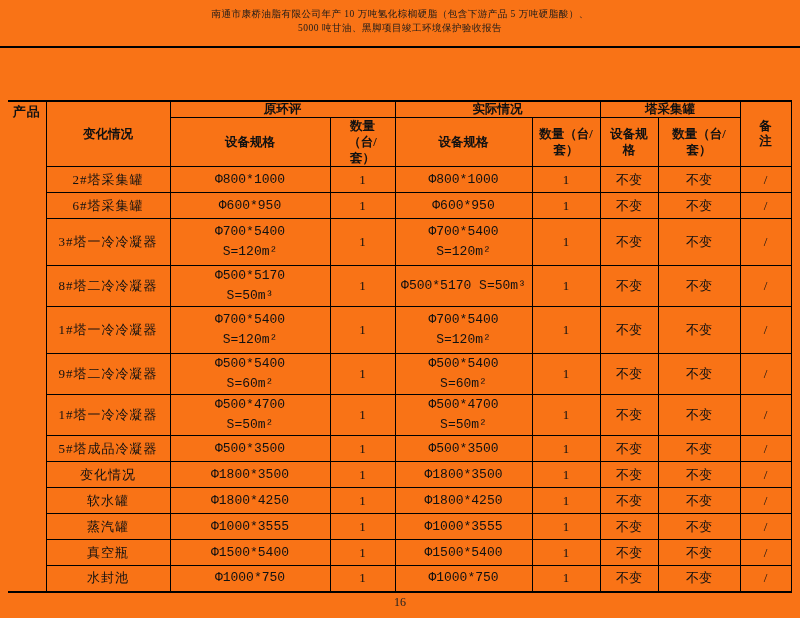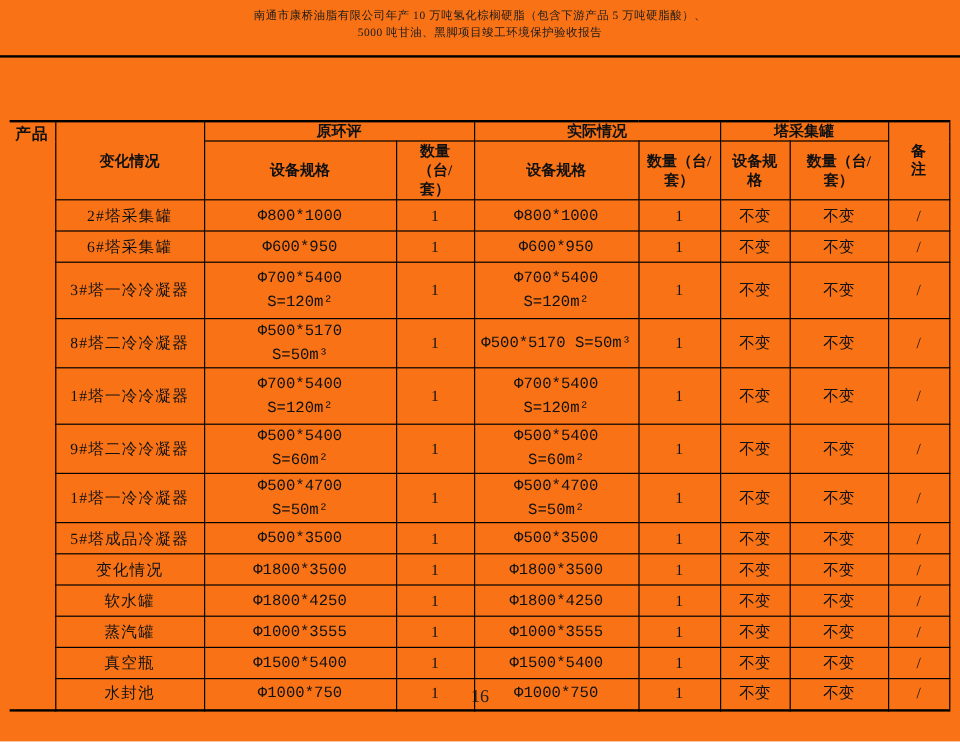--- a/index.html
+++ b/index.html
@@ -54,22 +54,22 @@
     letter-spacing: 1px;
   }
   .qty-h    { padding: 0 6px;  line-height: 16px; }
   .chspec-h { padding: 0 9px;  line-height: 16px; }
   .remark-h { padding: 16px 15px; line-height: 16px; }
   .name-cell { letter-spacing: 1px; }
   .spec { white-space: pre-wrap; font-family: Liberation Mono, monospace; }
 
   
   .page-number {
-    position: absolute; top: 573px; left: 0; width: 800px;
-    text-align: center; font-size: 15px; color: #222;
+    position: absolute; top: 595px; left: 0; width: 800px;
+    text-align: center; font-size: 12px; color: #222;
   }
 </style>
 </head>
 <body>
 
 <div id="page">
 
   <div class="doc-header">
     <div>南通市康桥油脂有限公司年产 10 万吨氢化棕榈硬脂（包含下游产品 5 万吨硬脂酸）、</div>
     <div>5000 吨甘油、黑脚项目竣工环境保护验收报告</div>

